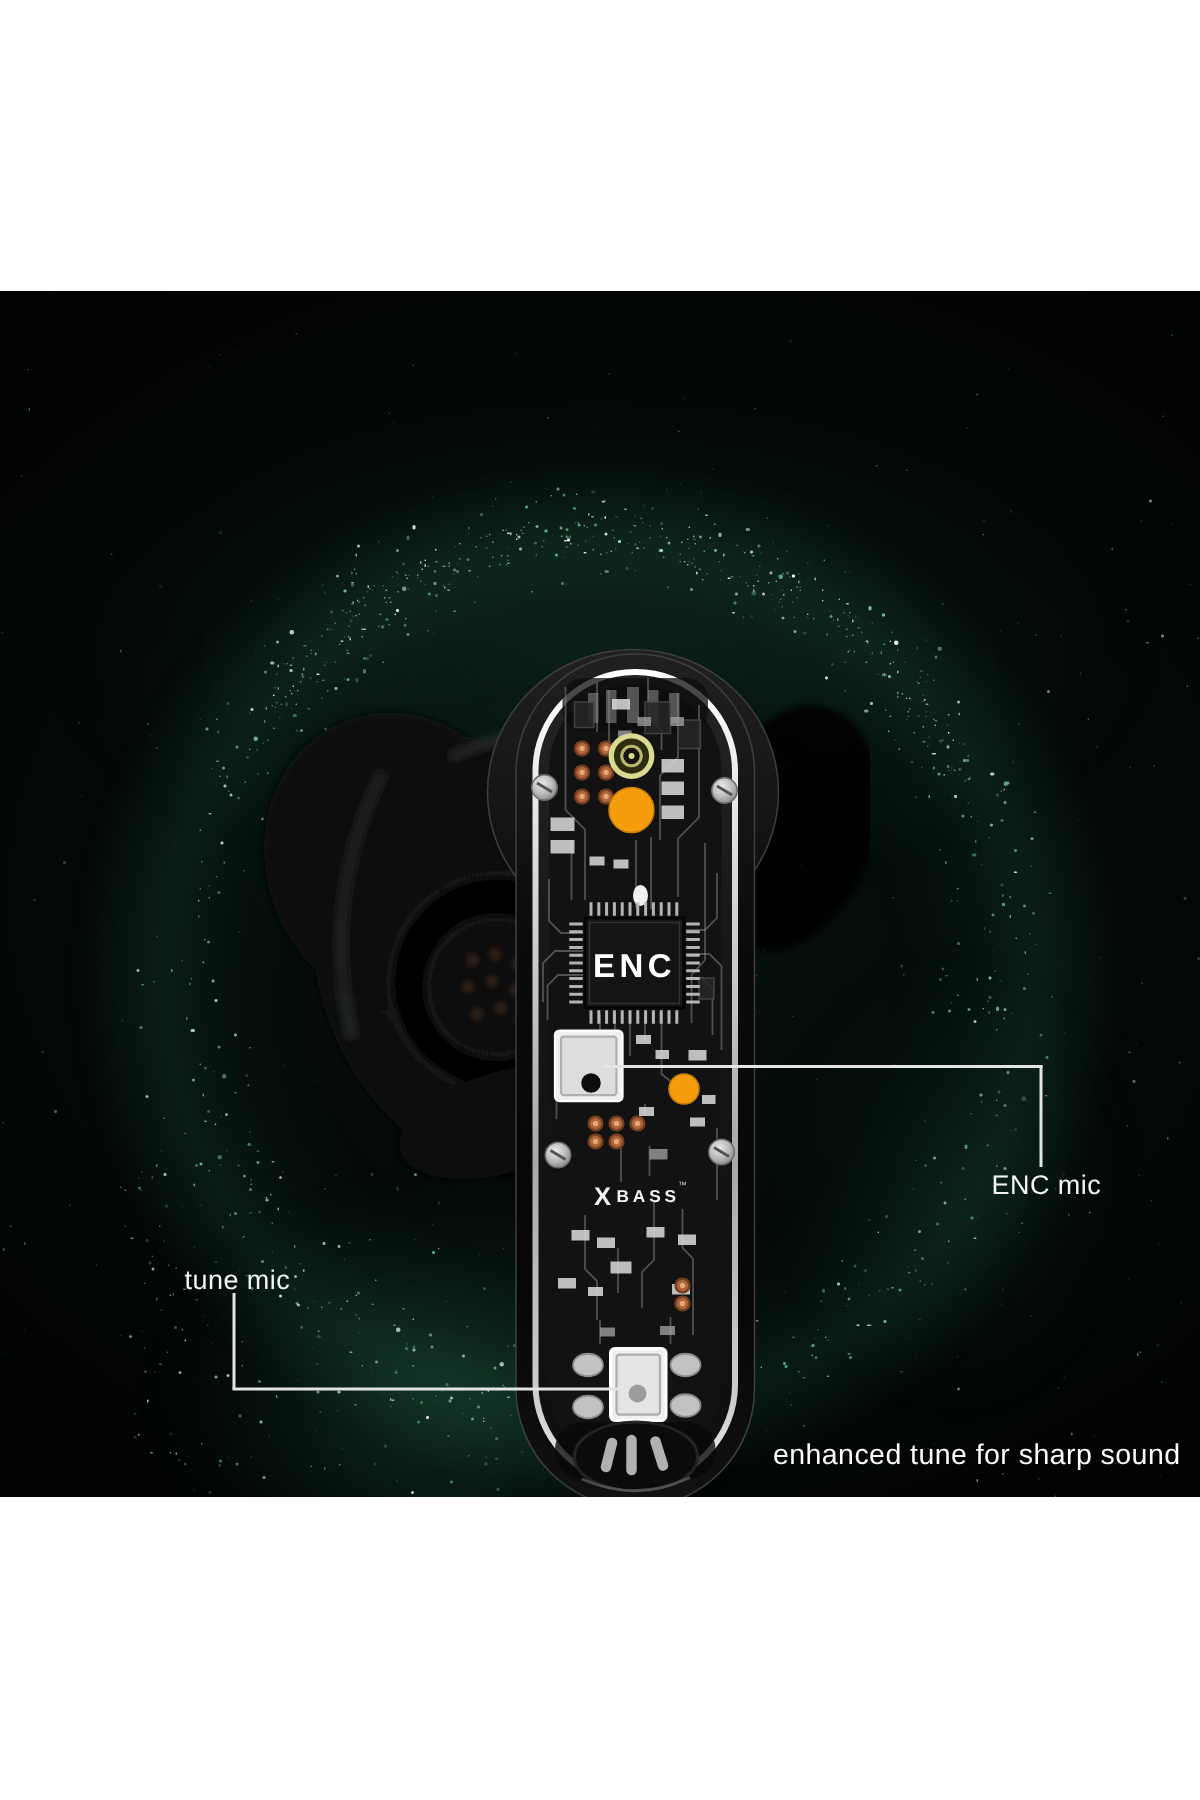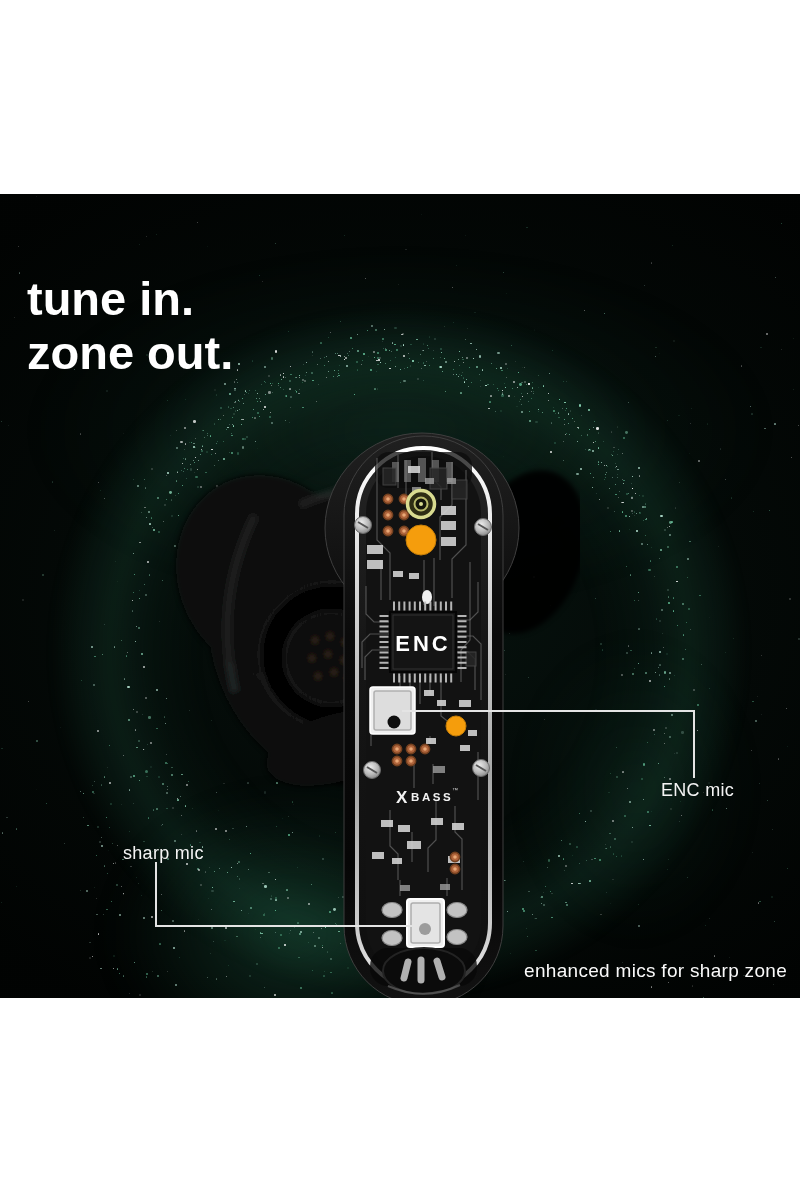--- a/index.html
+++ b/index.html
@@ -1380,24 +1380,20 @@
         <i style="left: 600.3px; top: 719.7px; width: 1.7px; height: 1.7px; opacity: 0.23; background: rgb(255, 255, 255);"></i>
         <i style="left: 792.8px; top: 194.7px; width: 0.8px; height: 0.8px; opacity: 0.2; background: rgb(143, 220, 187);"></i>
         <i style="left: 764.2px; top: 233.5px; width: 1.4px; height: 1.4px; opacity: 0.45; background: rgb(191, 238, 221);"></i>
         <i style="left: 670.2px; top: 614.3px; width: 2.1px; height: 2.1px; opacity: 0.13; background: rgb(255, 255, 255);"></i>
         <i style="left: 679.9px; top: 606.8px; width: 1.6px; height: 1.6px; opacity: 0.19; background: rgb(104, 199, 158);"></i>
         <i style="left: 750.9px; top: 219px; width: 1.7px; height: 1.7px; opacity: 0.19; background: rgb(143, 220, 187);"></i>
         <i style="left: 751.2px; top: 774.5px; width: 1.5px; height: 1.5px; opacity: 0.46; background: rgb(255, 255, 255);"></i>
       </div>
 
 
-    <div class="headline">
-      <div>tune in.</div>
-      <div>zone out.</div>
-    </div>
 
     <svg class="scene" viewBox="160 430 420 580">
       <defs>
         <filter id="blur3" x="-20%" y="-20%" width="140%" height="140%">
             <feGaussianBlur stdDeviation="2.6"></feGaussianBlur>
           </filter>
         <radialGradient id="budGrad" cx="38%" cy="28%" r="80%">
           <stop offset="0%" stop-color="#2a2a2a"></stop>
             <stop offset="45%" stop-color="#101010"></stop>
             <stop offset="100%" stop-color="#030303"></stop>
@@ -1586,21 +1582,21 @@
           <line x1="408" y1="962" x2="404" y2="978" stroke="#cfcfcf" stroke-width="7" stroke-linecap="round" opacity="0.85"></line>
           <line x1="421" y1="960" x2="421" y2="980" stroke="#cfcfcf" stroke-width="7" stroke-linecap="round" opacity="0.85"></line>
           <line x1="437" y1="961" x2="442" y2="977" stroke="#cfcfcf" stroke-width="7" stroke-linecap="round" opacity="0.85"></line>
           <path d="M 388 986 Q 424 1002 460 985" stroke="#6f6f6f" stroke-width="2" fill="none" opacity="0.6"></path>
         </g>
       </g>
     </svg>
 
     <div class="line talk-v"></div>
     <div class="line talk-h"></div>
-    <div class="callout-label lbl-talk">sharp mic</div>
+    <div class="callout-label lbl-talk">tune mic</div>
 
     <div class="line enc-h"></div>
     <div class="line enc-v"></div>
     <div class="callout-label lbl-enc">ENC mic</div>
 
-    <div class="tagline">enhanced mics for sharp zone</div>
+    <div class="tagline">enhanced tune for sharp sound</div>
   </div>
 </div>
 
 </body></html>

